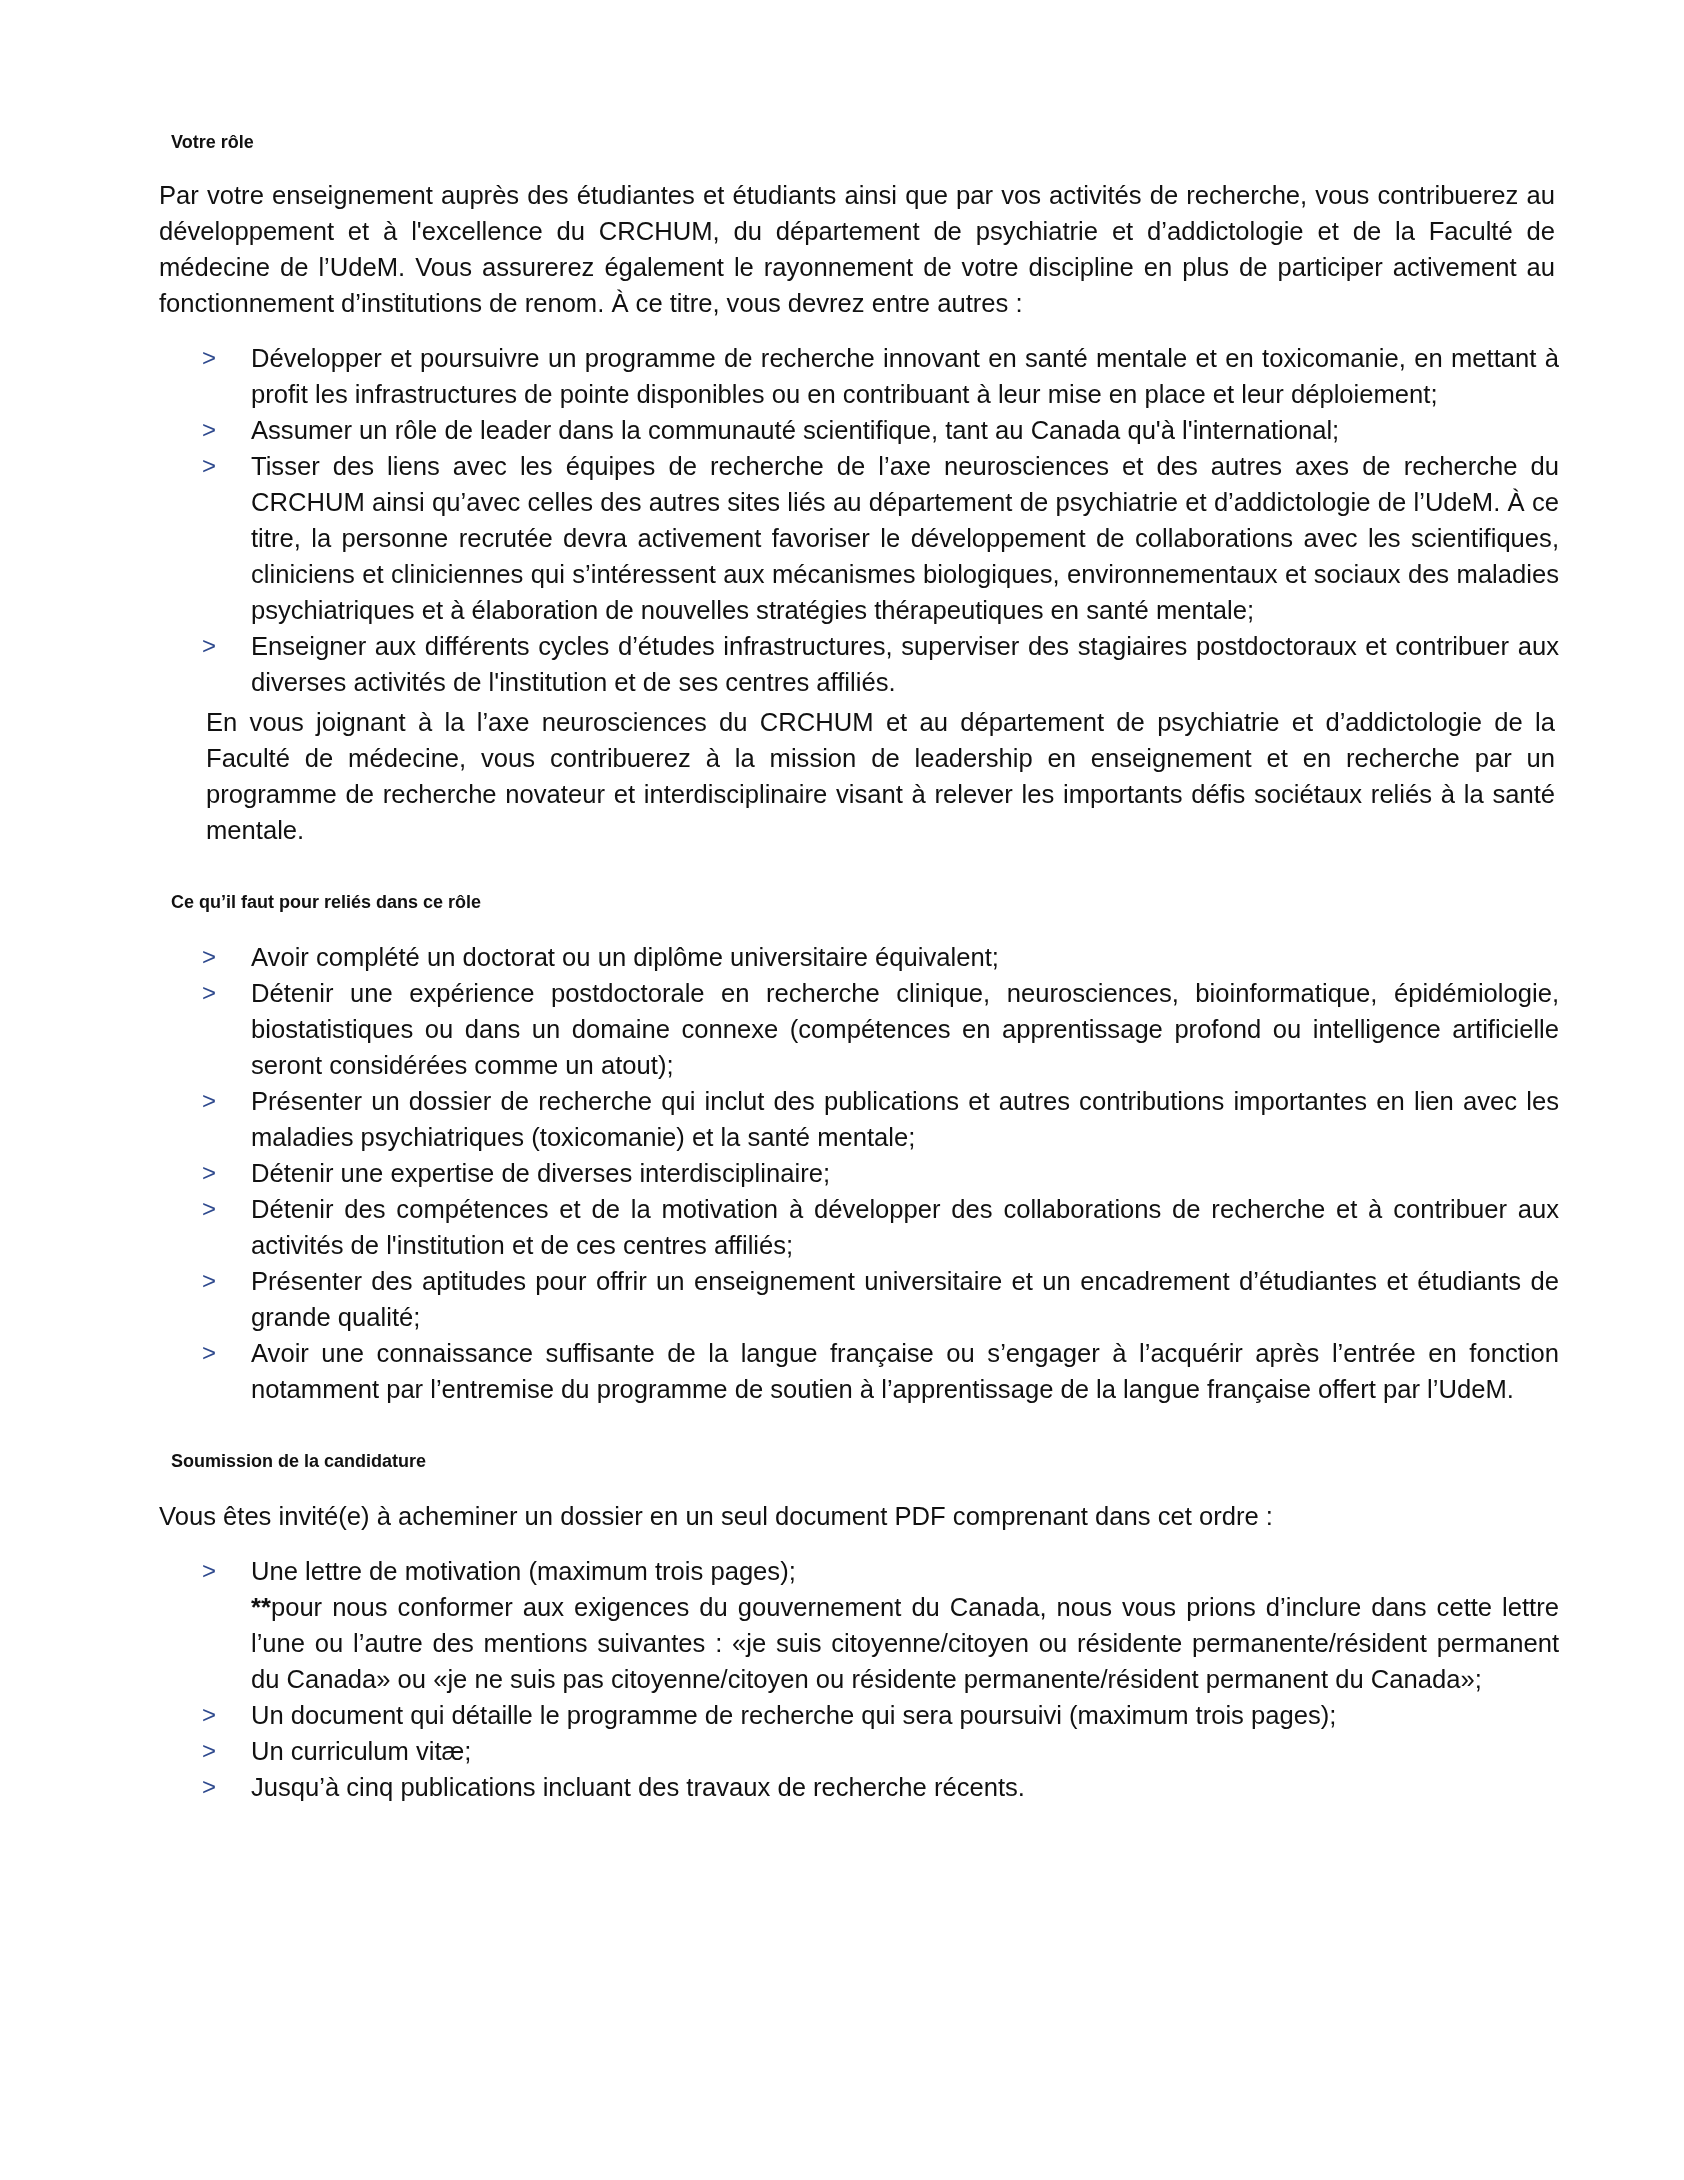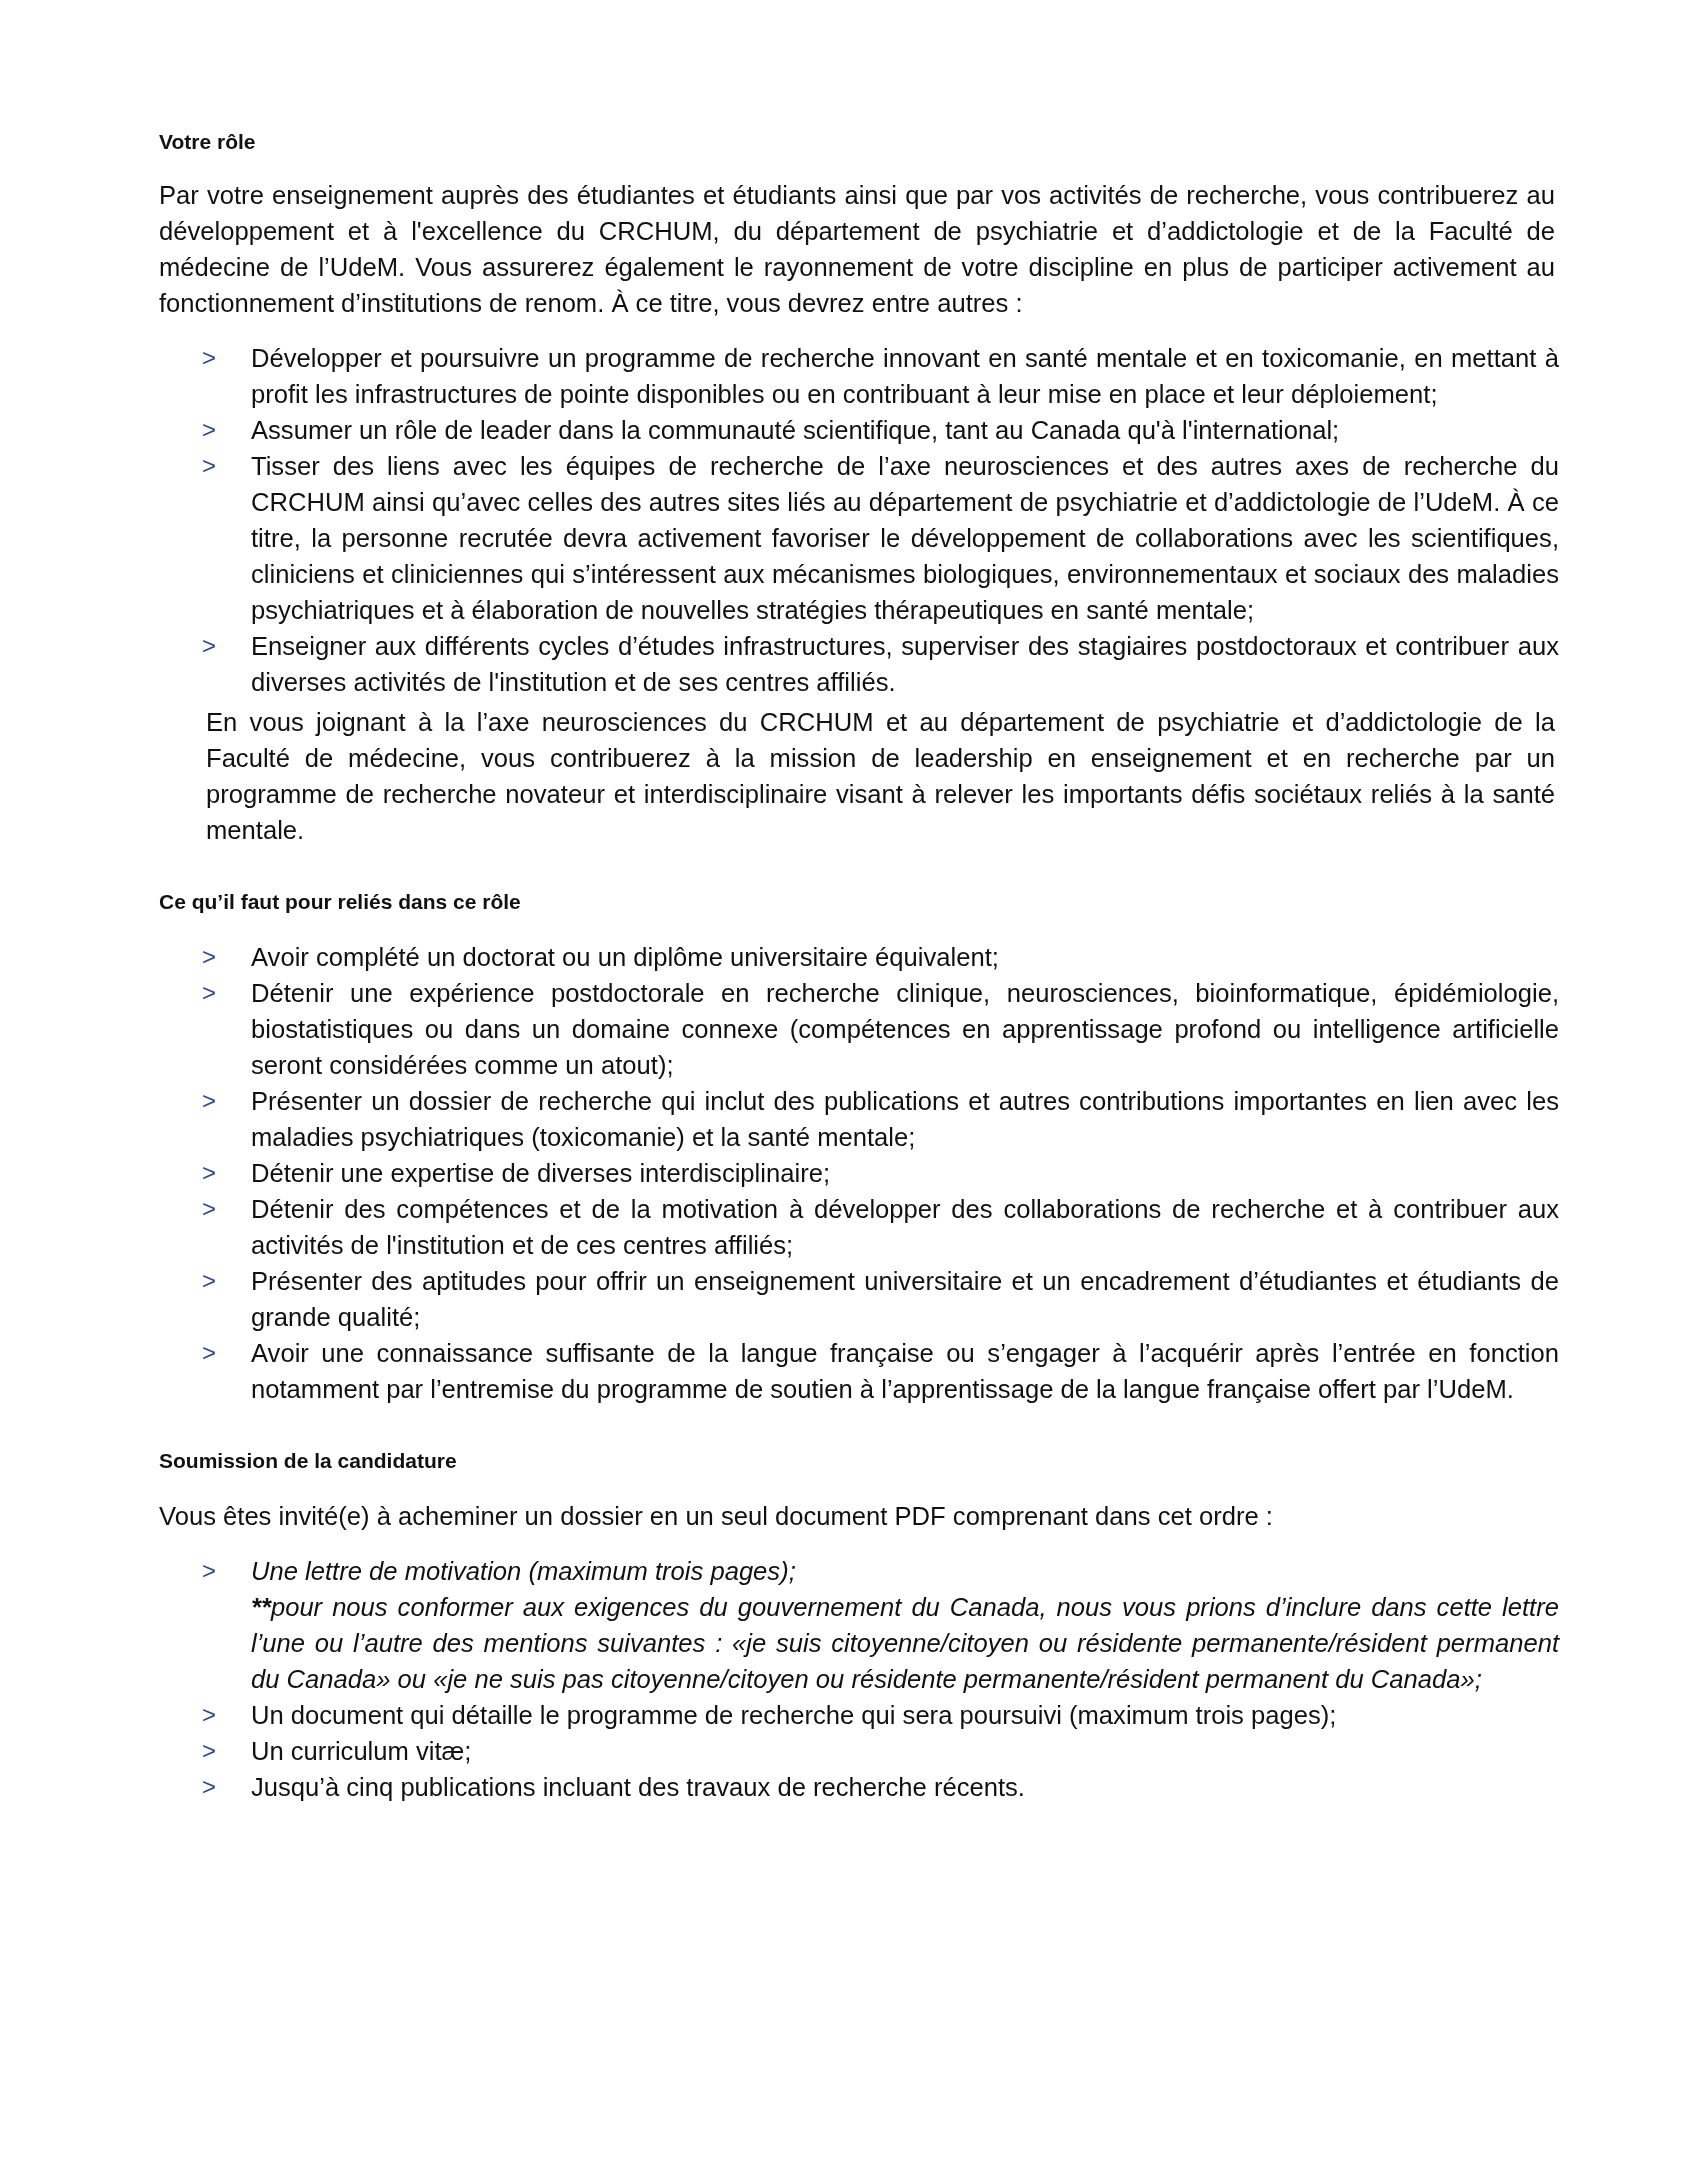--- a/index.html
+++ b/index.html
@@ -2,35 +2,35 @@
 <html style="font-size:13.6px"><head>
   <meta charset="utf-8">
   <style>
     html, body { margin: 0; padding: 0; background: #ffffff; }
     body {
       width: 1685px; height: 2181px; position: relative; overflow: hidden;
       font-family: "Liberation Sans", sans-serif; color: #111111;
     }
     .page { position: absolute; left: 155px; top: 119px; width: 1404px; }
     .h {
-      font-weight: bold; font-size: 21px; line-height: 36px; margin: 4px;
+      font-weight: bold; font-size: 18px; line-height: 36px; margin: 16px;
     }
     .p {
       font-size: 25.6px; line-height: 36px; margin: 4px; text-align: justify;
     }
     ul.bl { list-style: none; margin: 0; padding: 0; }
     ul.bl li {
       position: relative; padding-left: 96px; font-size: 25.6px; line-height: 36px;
       text-align: justify;
     }
     ul.bl li .bullet {
       position: absolute; left: 47px; top: 0; color: #2f4a8e; font-size: 24px;
     }
     .indent-para { padding-left: 47px; }
-    .sub { display: block; font-style: italic; }
+    .sub { display: block; }
   </style>
 </head>
 <body>
 
 <div class="page">
 
   <h2 class="h" style="margin-top:5.1px;">Votre rôle</h2>
   <p class="p" style="margin-top:17px;">Par votre enseignement auprès des étudiantes et étudiants ainsi que par vos activités de recherche, vous contribuerez au développement et à l'excellence du CRCHUM, du département de psychiatrie et d’addictologie et de la Faculté de médecine de l’UdeM. Vous assurerez également le rayonnement de votre discipline en plus de participer activement au fonctionnement d’institutions de renom. À ce titre, vous devrez entre autres :</p>
   <ul class="bl" style="margin-top:19px;">
     <li><span class="bullet" style="color: rgb(47, 74, 142);">&gt;</span><span>Développer et poursuivre un programme de recherche innovant en santé mentale et en toxicomanie, en mettant à profit les infrastructures de pointe disponibles ou en contribuant à leur mise en place et leur déploiement;</span></li>

